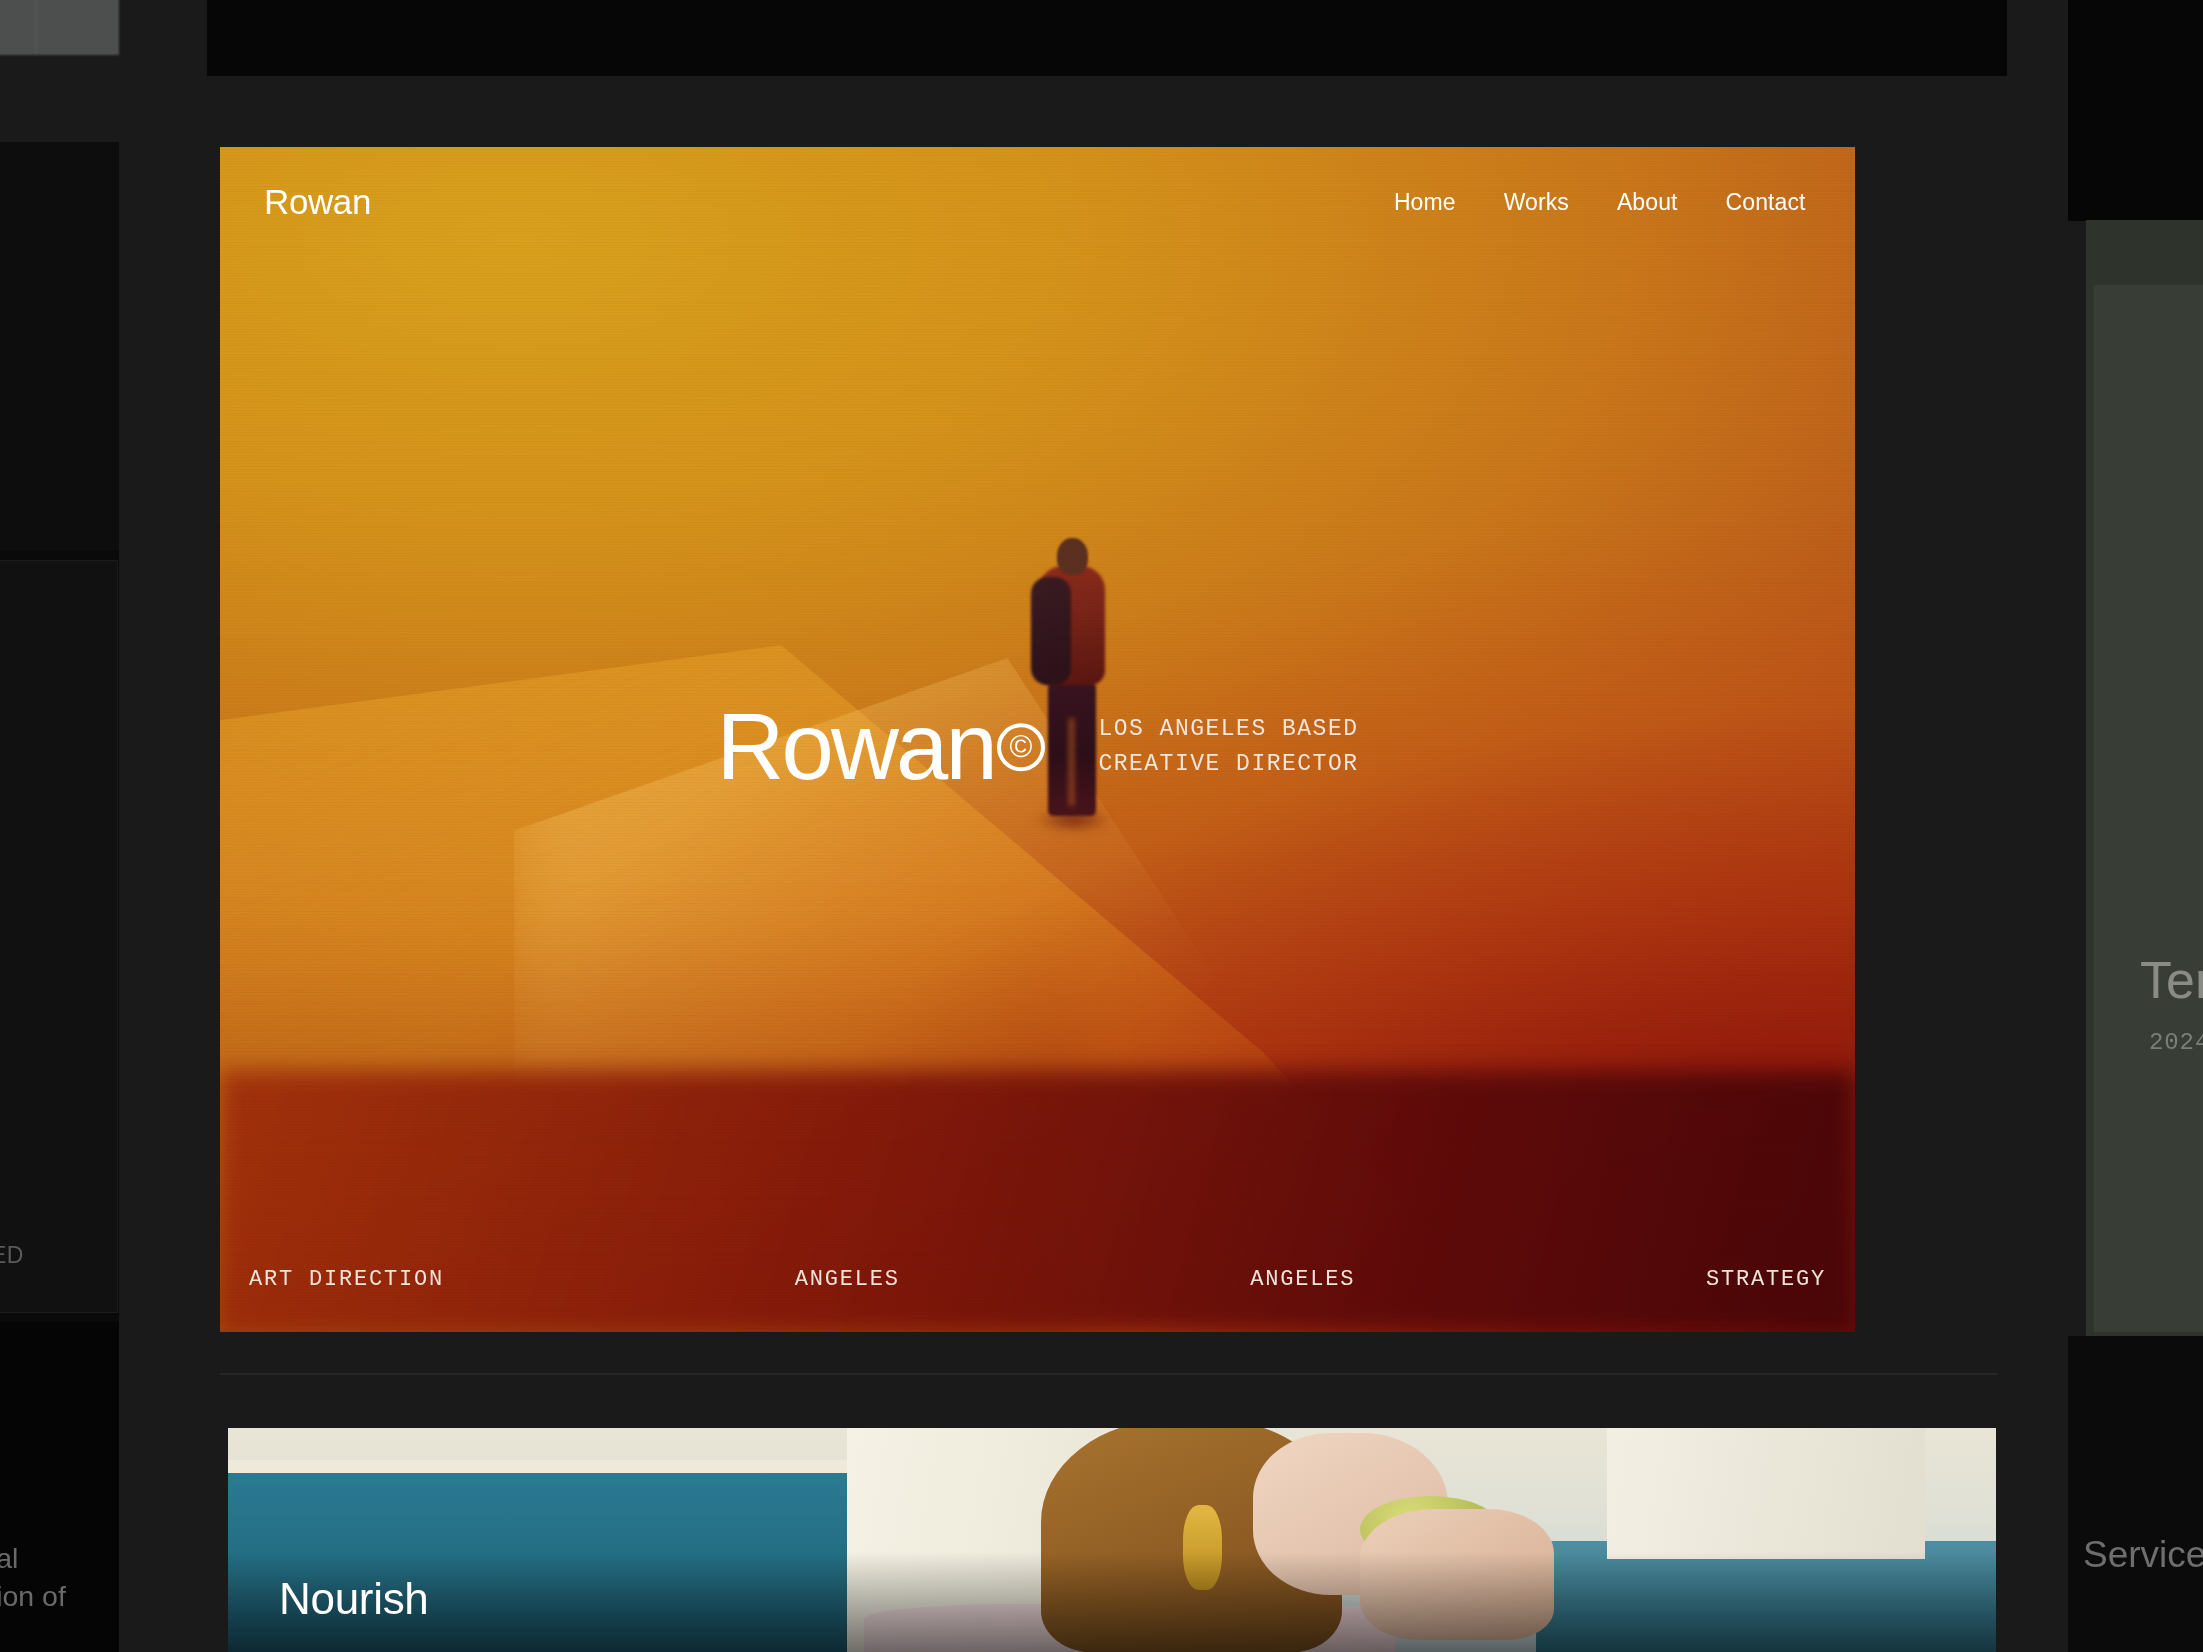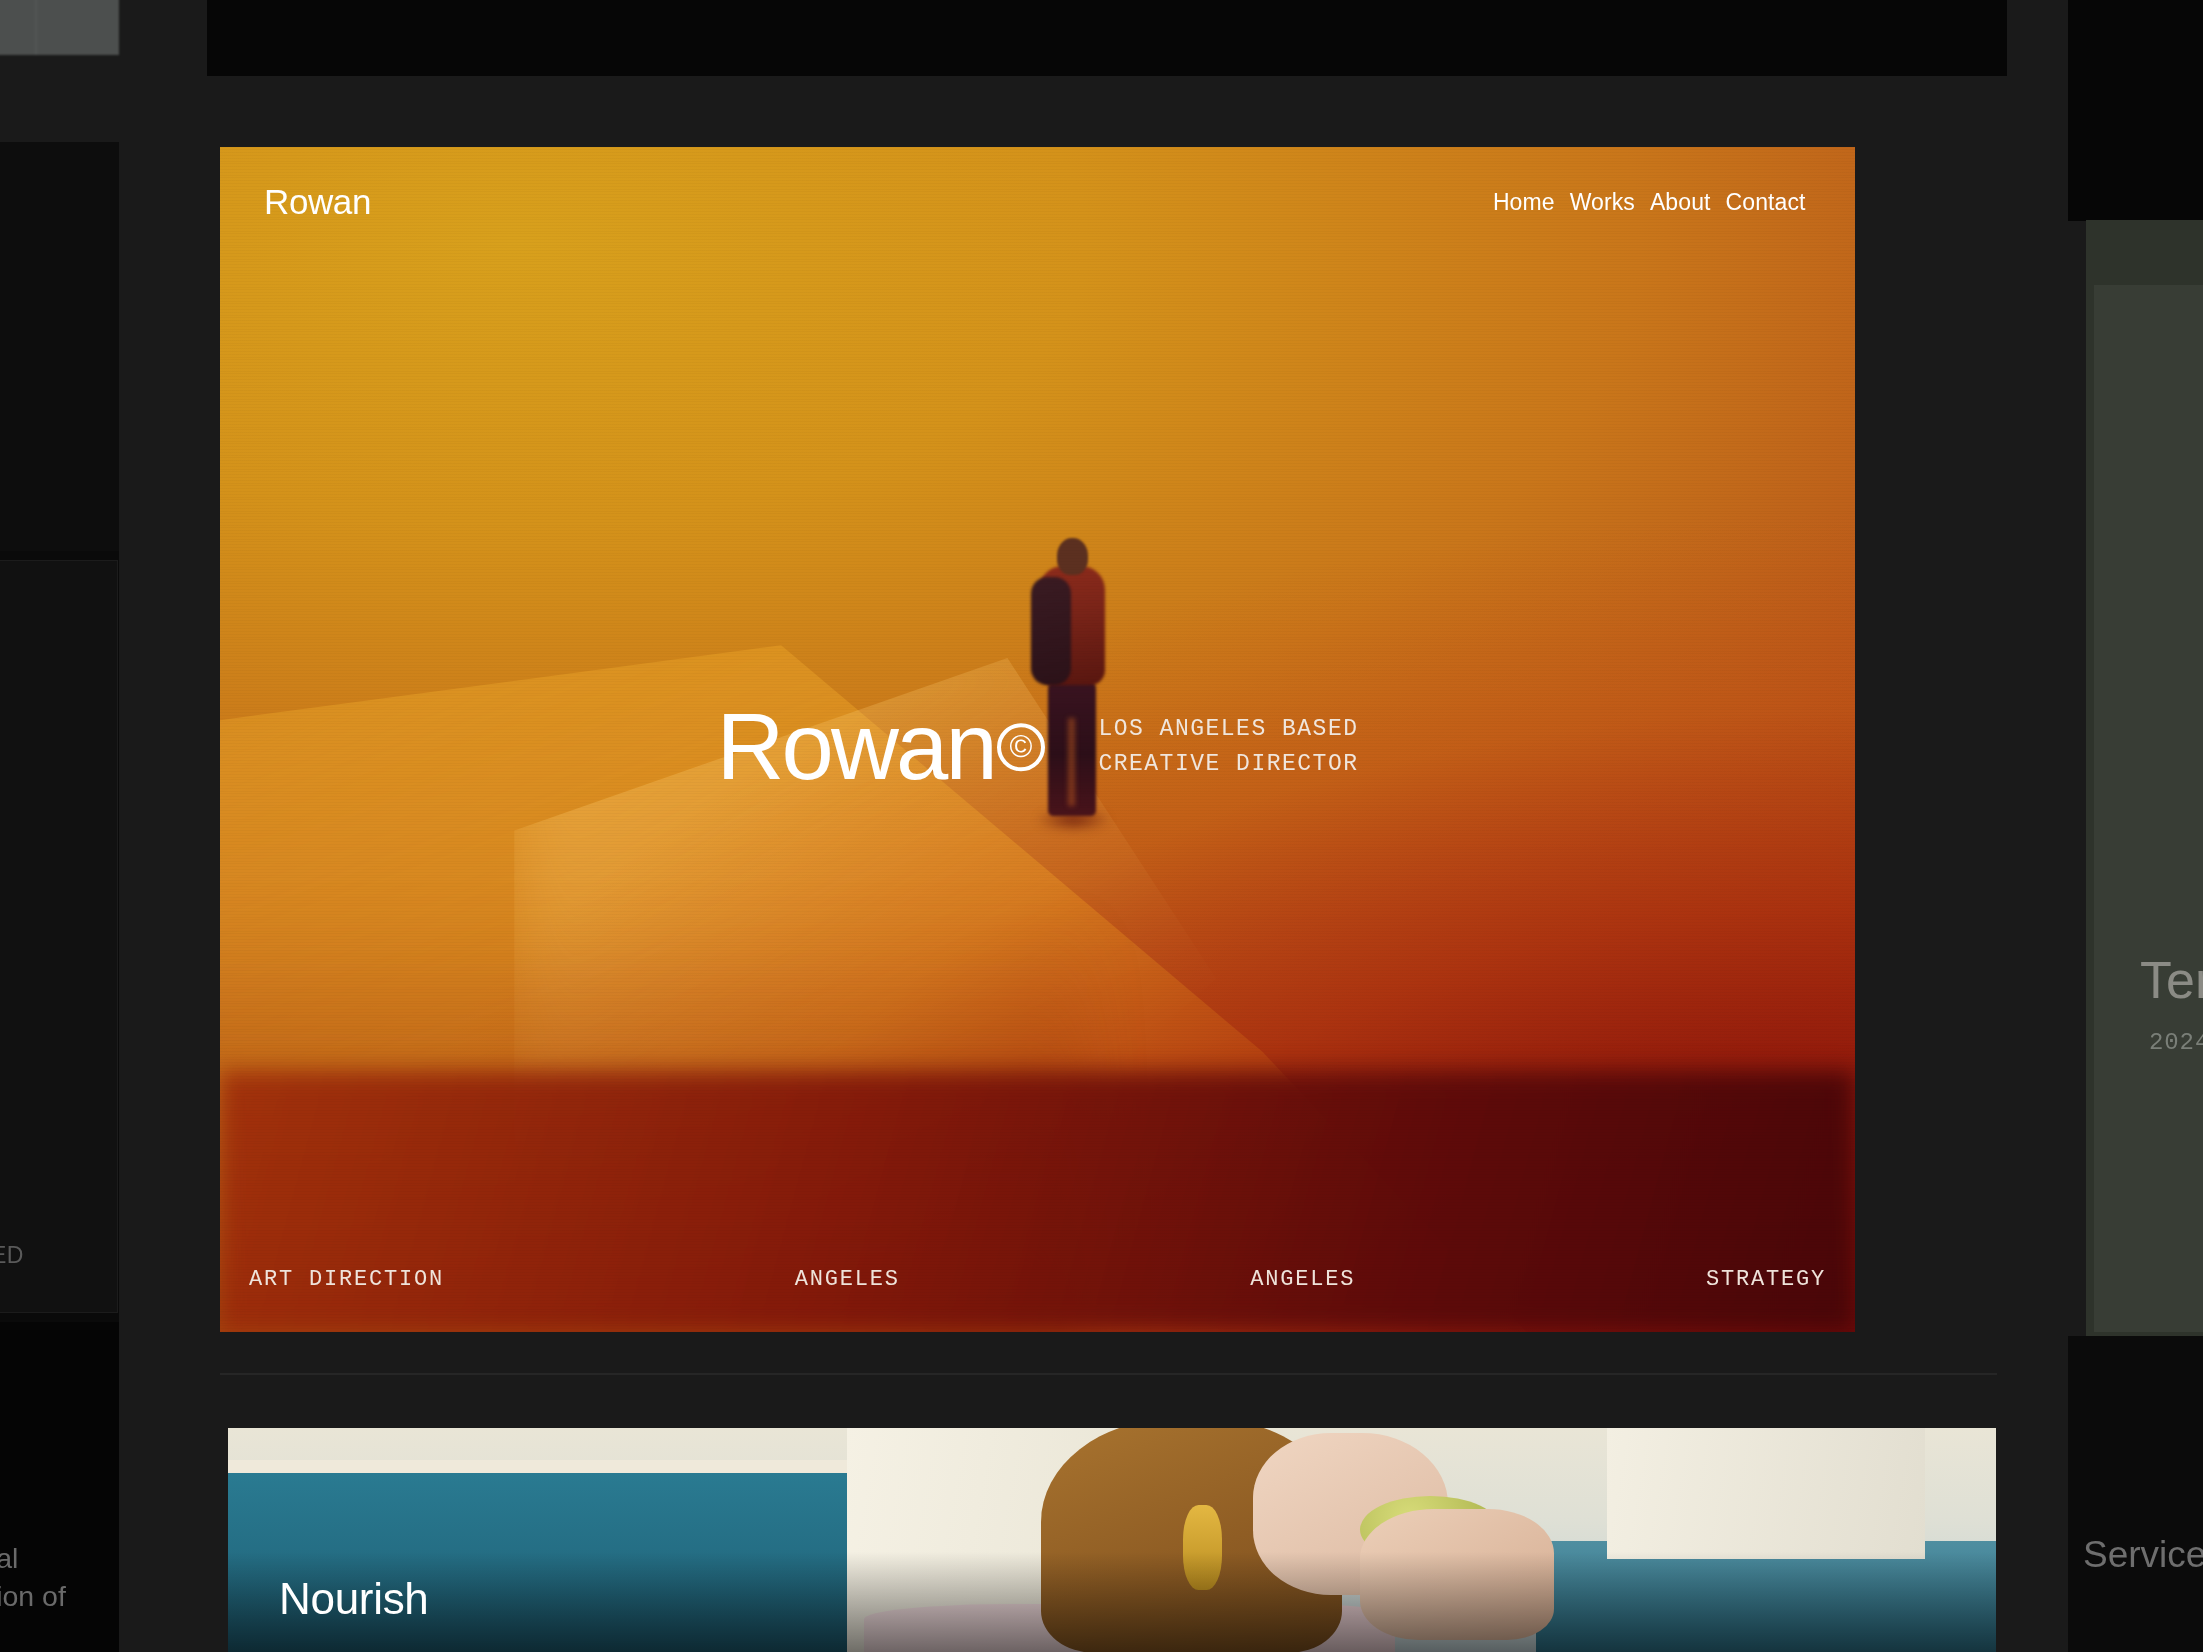--- a/index.html
+++ b/index.html
@@ -176,21 +176,21 @@
       repeating-linear-gradient(0deg, rgba(0,0,0,.25) 0 0.9px, rgba(255,255,255,0) 0.9px 2.8px);
   }
 
   
   .hero-nav {
     position:absolute; left:0; top:0; width:100%; height:110px;
     display:flex; align-items:center; justify-content:space-between;
     padding:0 44px; z-index:6;
   }
   .brand { color:#fff; font-size:35px; letter-spacing:-0.4px; }
-  .navlinks { display:flex; gap:15px; padding-right:5.5px; }
+  .navlinks { display:flex; gap:48px; padding-right:5.5px; }
   .navlinks a {
     color:#fff; font-size:23px; text-decoration:none; letter-spacing:0.1px;
   }
 
   
   .lockup {
     position:absolute; left:0; top:0; width:100%; height:100%;
     display:flex; align-items:center; justify-content:center; z-index:5;
   }
   .lockup-inner { display:flex; align-items:center; gap:16.5px; transform:translateY(7.3px); }

